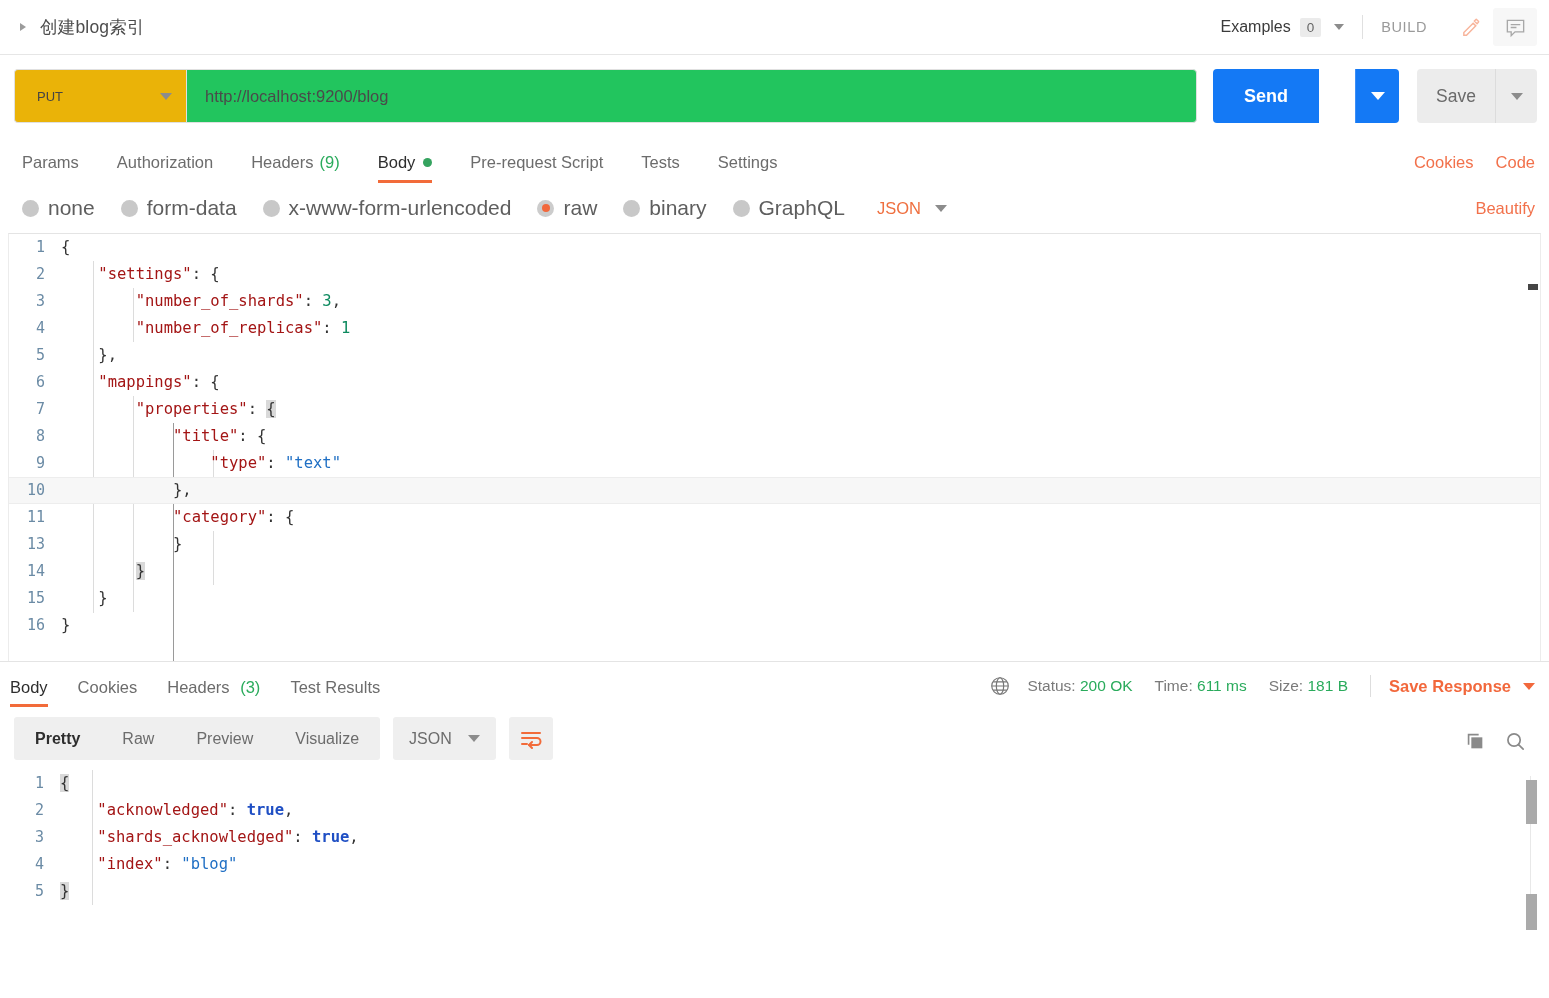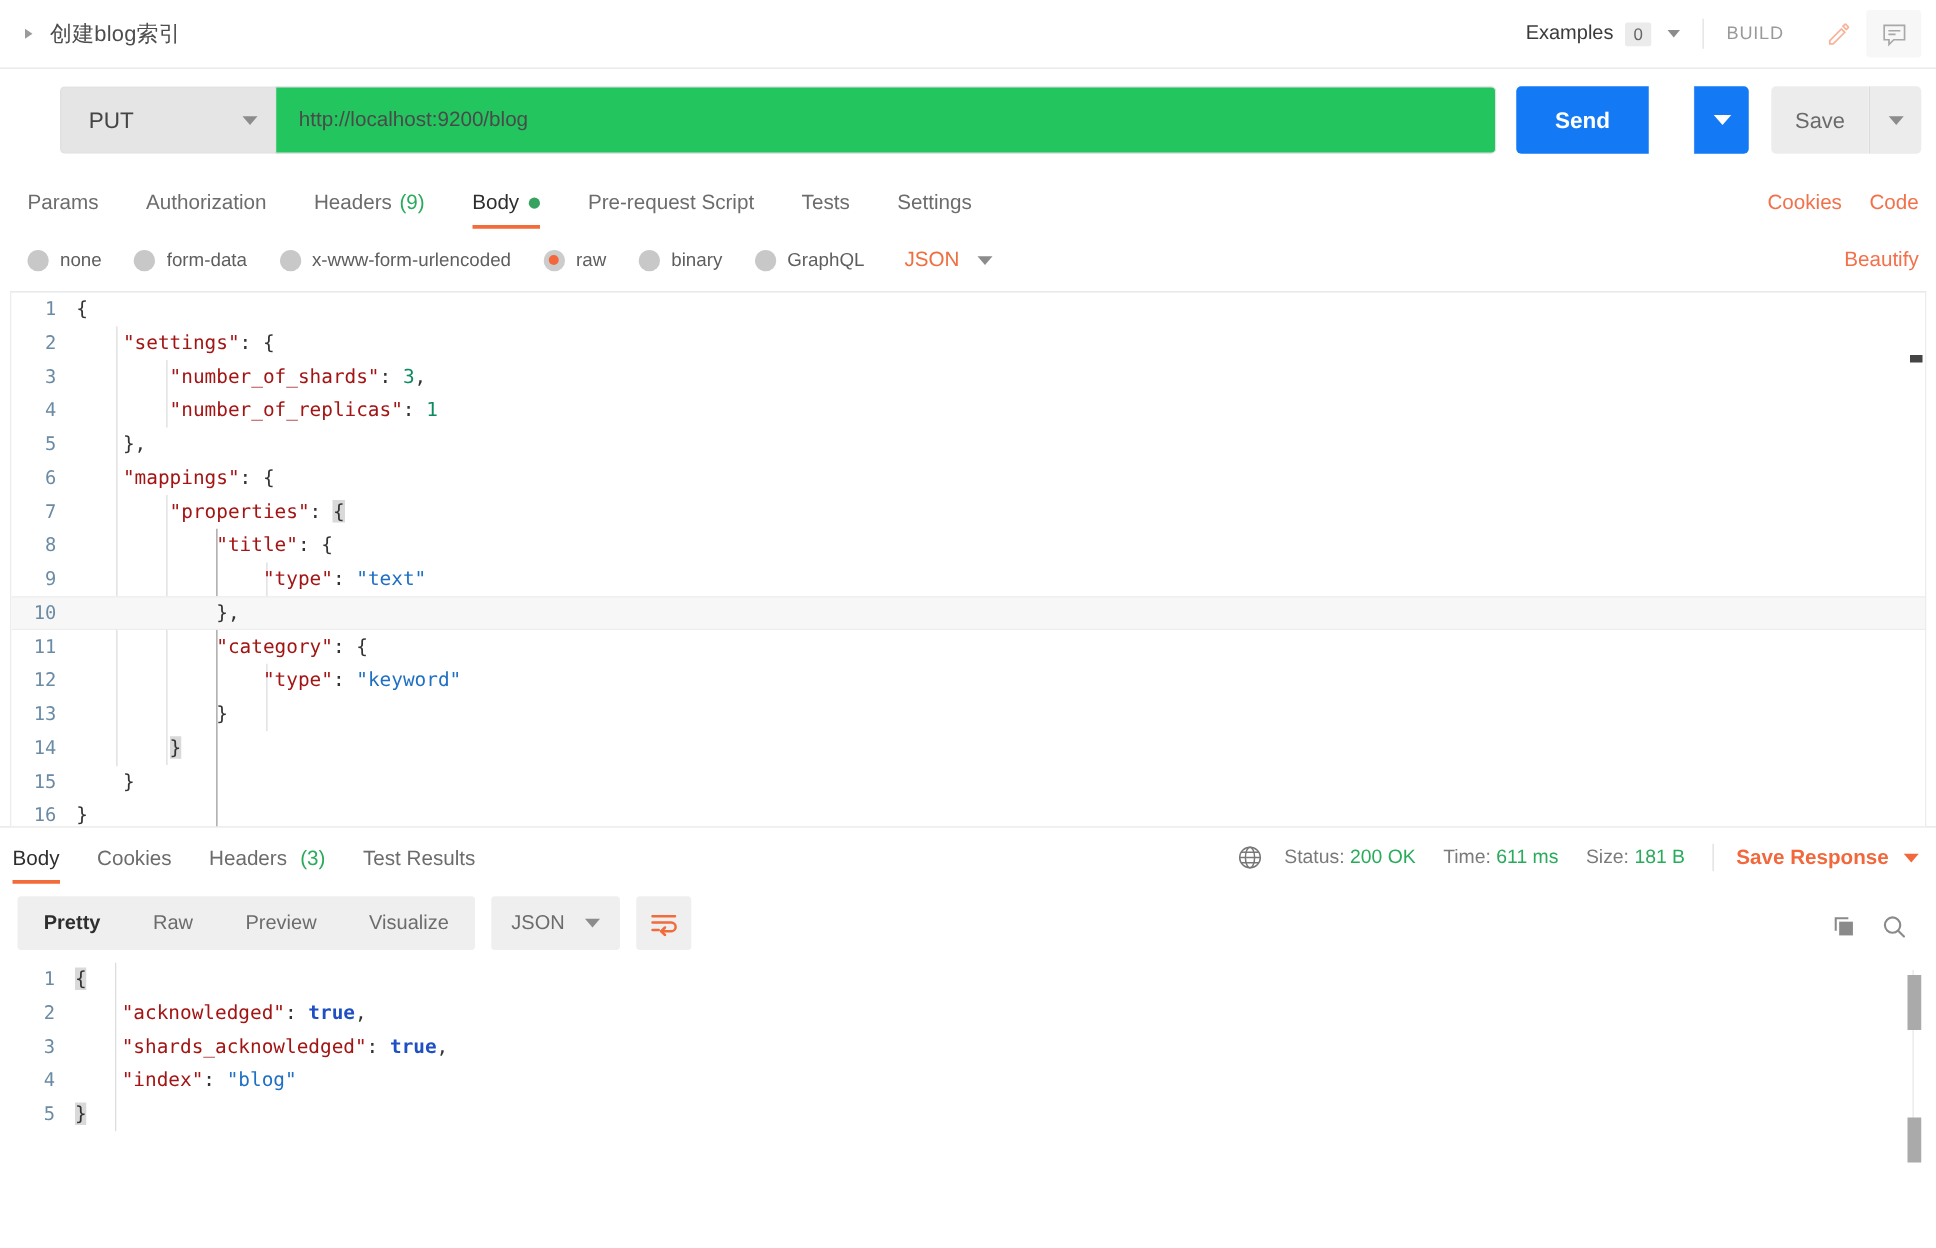--- a/index.html
+++ b/index.html
@@ -43,24 +43,24 @@
   .iconbtn {
     width: 44px; height: 38px; display:flex; align-items:center; justify-content:center;
     cursor:pointer; border-radius:3px;
   }
   .pencil-wrap { margin-left: 22px; background:#fff; border-radius:3px; }
   .comment-wrap { background:#f7f7f7; border-radius:3px; }
 
   
   .urlbar { display:flex; align-items:center; padding: 14px 12px 12px 14px; }
   .method {
-    width: 172px; height: 54px; background:#e5e5e5; border:1px solid #e0e0e0; border-right:none;
+    width: 172px; height: 54px; background:#eab308; border:1px solid #e0e0e0; border-right:none;
     border-radius: 4px 0 0 4px;
     display:flex; align-items:center; padding: 0 14px 0 22px;
-    font-size: 18px; color:#444; cursor:pointer;margin-left:34px;
+    font-size: 13px; color:#444; cursor:pointer;
   }
   .method .caret {
     margin-left:auto; width:0;height:0;
     border-left:6px solid transparent;border-right:6px solid transparent;border-top:7px solid #8c8c8c;
   }
   .url-input {
     flex: 1; height: 54px; background:#22c55e; border:1px solid #e0e0e0;
     border-radius: 0 4px 4px 0;
     display:flex; align-items:center; padding-left: 18px;
     font-size: 16.5px; color:#4a4a4a; cursor:text;
@@ -110,21 +110,21 @@
 
   
   .bodytypes { display:flex; align-items:center; height: 50px; padding: 0 14px 0 22px; }
   .radio-item { display:flex; align-items:center; margin-right: 26px; cursor:pointer; }
   .radio {
     width:17px;height:17px;border-radius:50%;background:#c8c8c8;margin-right:9px;
     display:flex;align-items:center;justify-content:center;flex:none;
   }
   .radio.sel { background:#cccccc; }
   .radio.sel i { width:8px;height:8px;border-radius:50%;background:#f2683c;display:block;}
-  .rlabel { font-size:15px; color:#5e5e5e; }
+  .rlabel { font-size:21px; color:#5e5e5e; }
   .json-sel { color:#ef6f3f; font-size:16.5px; margin-left:6px; cursor:pointer; display:flex;align-items:center;}
   .json-sel .caret { margin-left:14px;width:0;height:0;border-left:6px solid transparent;border-right:6px solid transparent;border-top:7px solid #8c8c8c;}
 
   
   .editor {
     font-family: "DejaVu Sans Mono", monospace;
     font-size: 15.5px;
     line-height: 27px;
     position: relative;
     background:#fff;
@@ -351,24 +351,20 @@
         <div class="lnum">9</div>
         <div class="ctext"><span>                </span><span class="k">"type"</span><span class="p">: </span><span class="s">"text"</span></div>
       </div>
       <div class="coderow activeline">
         <div class="lnum">10</div>
         <div class="ctext"><span>            </span><span class="p">},</span></div>
       </div>
       <div class="coderow">
         <div class="lnum">11</div>
         <div class="ctext"><span>            </span><span class="k">"category"</span><span class="p">: {</span></div>
-      </div>
-      <div class="coderow">
-        <div class="lnum">12</div>
-        <div class="ctext"><span>                </span><span class="k">"type"</span><span class="p">: </span><span class="s">"keyword"</span></div>
       </div>
       <div class="coderow">
         <div class="lnum">13</div>
         <div class="ctext"><span>            </span><span class="p">}</span></div>
       </div>
       <div class="coderow">
         <div class="lnum">14</div>
         <div class="ctext"><span>        </span><span class="p hl">}</span></div>
       </div>
       <div class="coderow">

